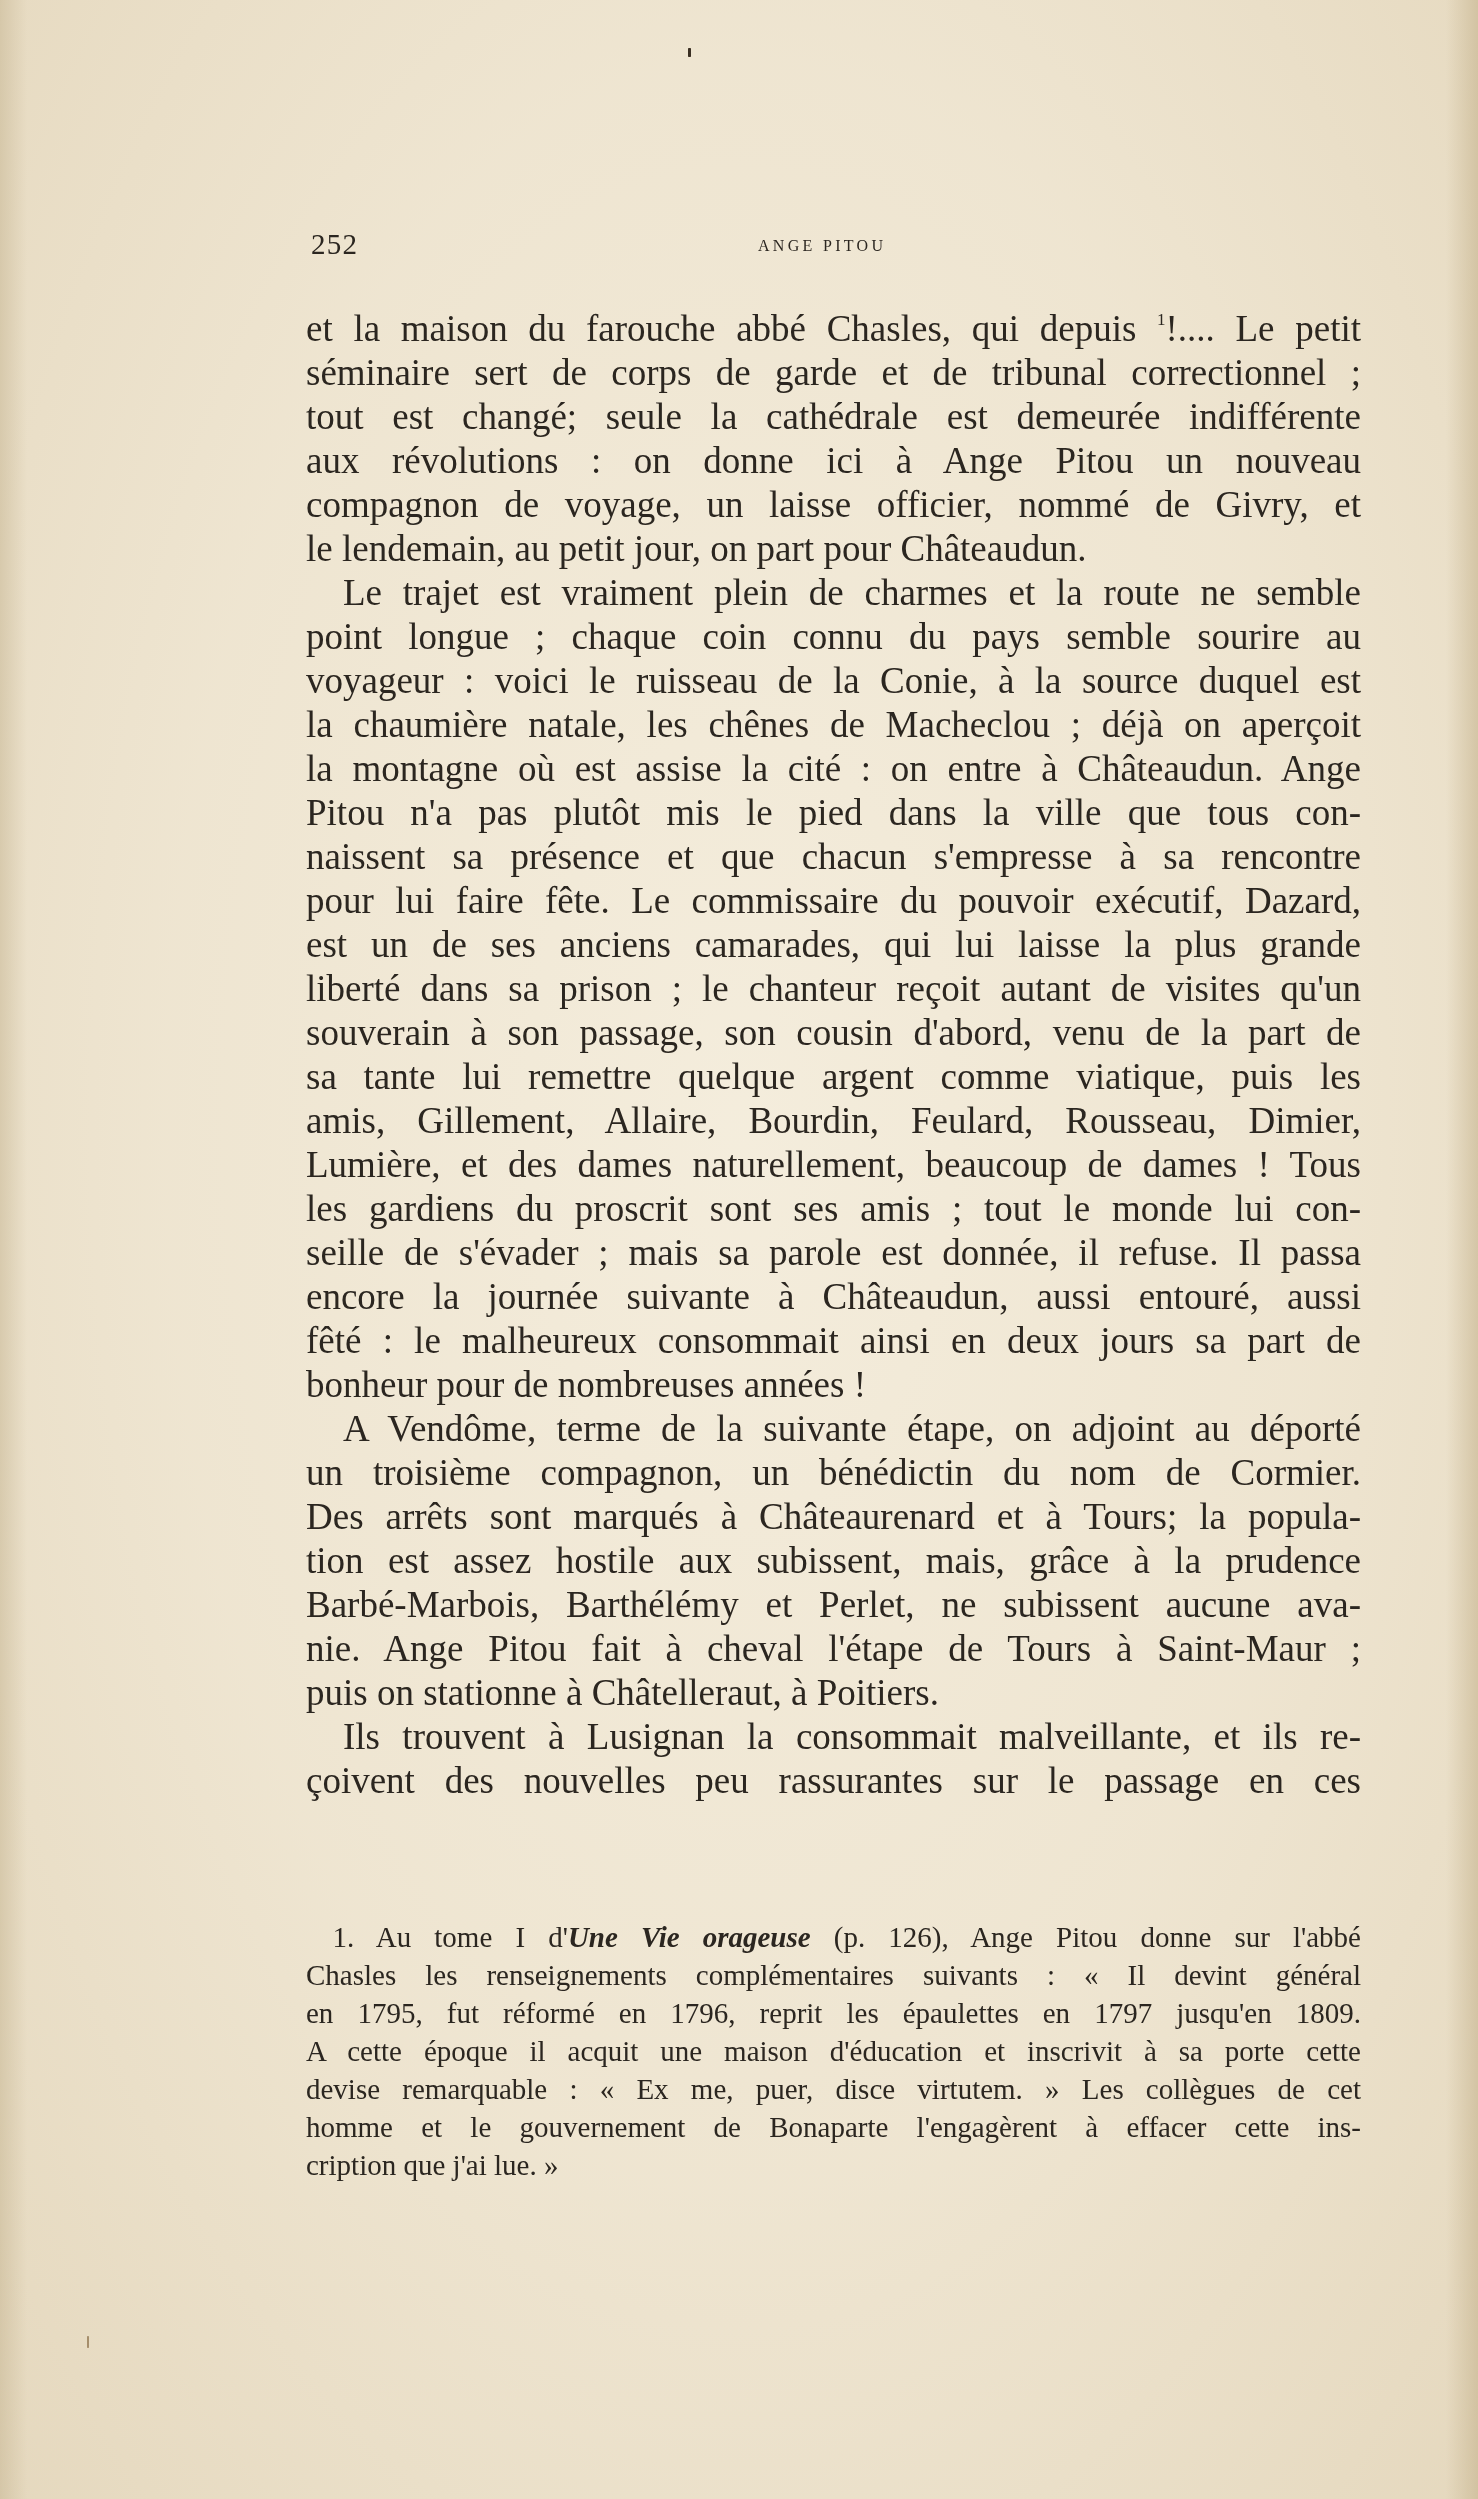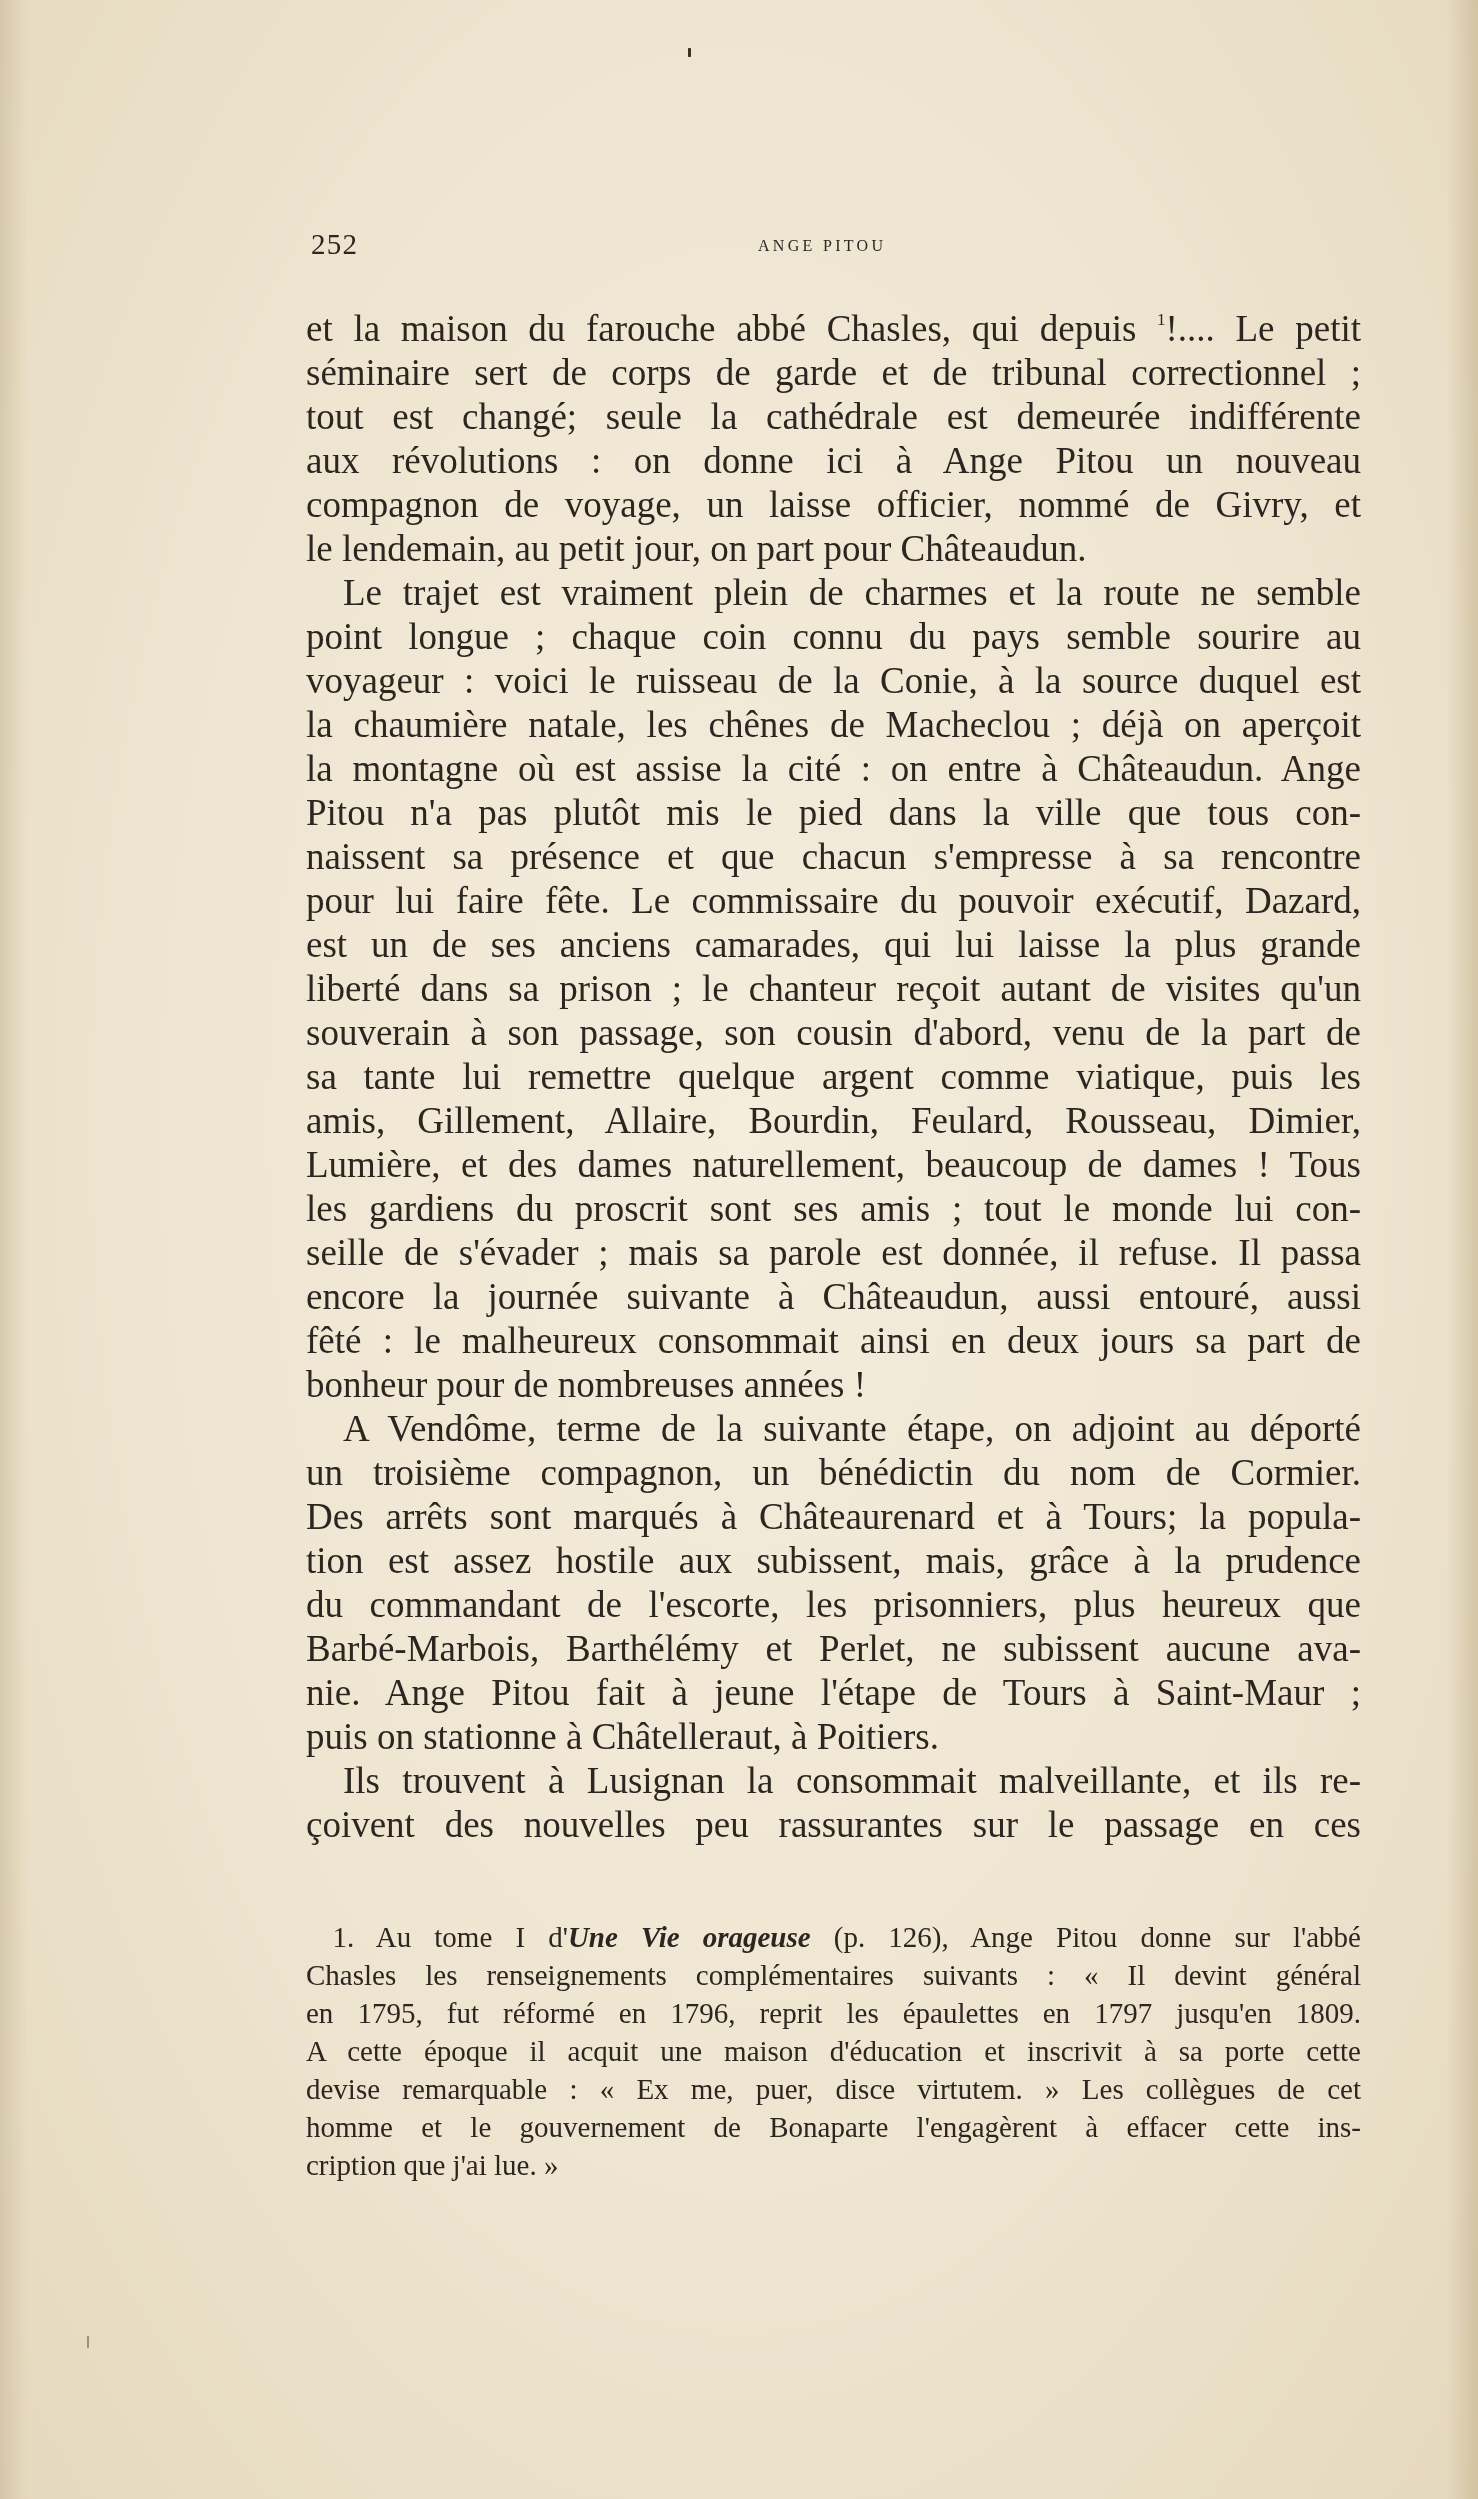--- a/index.html
+++ b/index.html
@@ -89,23 +89,22 @@
       <div class="line">encore la journée suivante à Châteaudun, aussi entouré, aussi</div>
       <div class="line">fêté : le malheureux consommait ainsi en deux jours sa part de</div>
       <div class="line last">bonheur pour de nombreuses années !</div>
     </div>
 
     <div>
       <div class="line indent">A Vendôme, terme de la suivante étape, on adjoint au déporté</div>
       <div class="line">un troisième compagnon, un bénédictin du nom de Cormier.</div>
       <div class="line">Des arrêts sont marqués à Châteaurenard et à Tours; la popula-</div>
       <div class="line">tion est assez hostile aux subissent, mais, grâce à la prudence</div>
-      <div class="line">du commandant de l'escorte, les prisonniers, plus heureux que</div>
       <div class="line">Barbé-Marbois, Barthélémy et Perlet, ne subissent aucune ava-</div>
-      <div class="line">nie. Ange Pitou fait à jeune l'étape de Tours à Saint-Maur ;</div>
+      <div class="line">nie. Ange Pitou fait à cheval l'étape de Tours à Saint-Maur ;</div>
       <div class="line last">puis on stationne à Châtelleraut, à Poitiers.</div>
     </div>
 
     <div>
       <div class="line indent">Ils trouvent à Lusignan la consommait malveillante, et ils re-</div>
       <div class="line">çoivent des nouvelles peu rassurantes sur le passage en ces</div>
     </div>
   </main>
 
   <footer class="footnotes">

